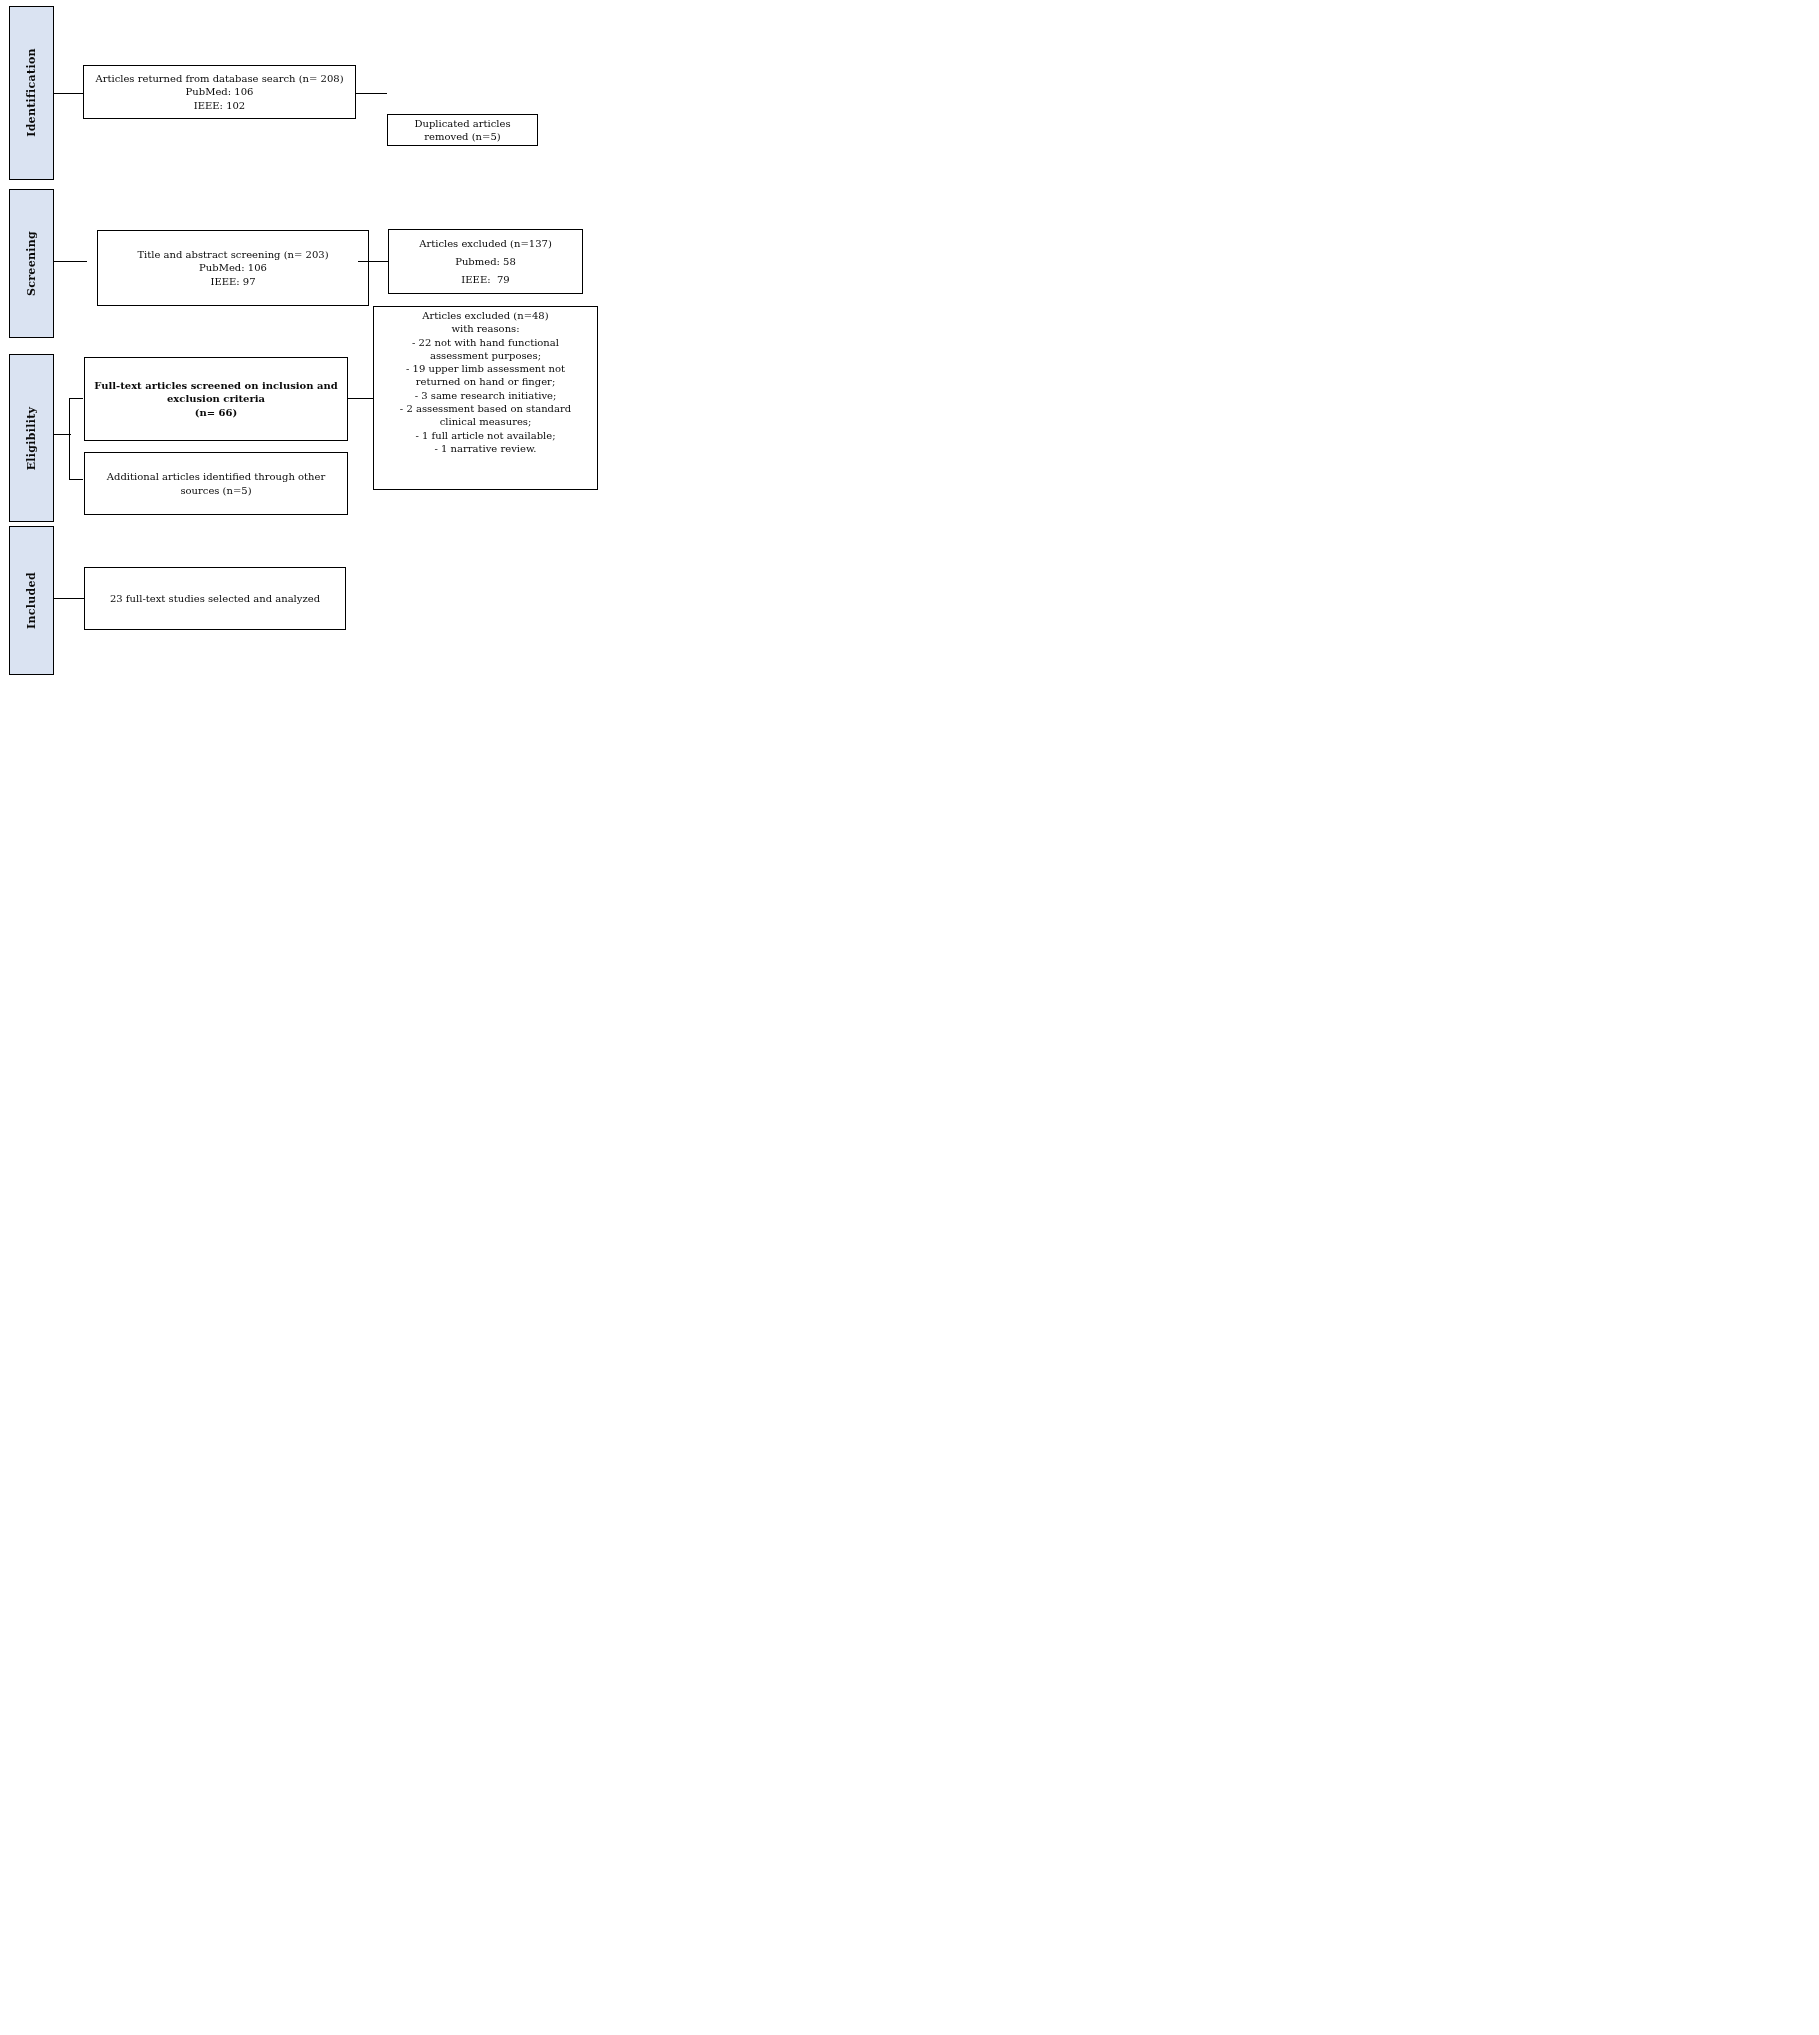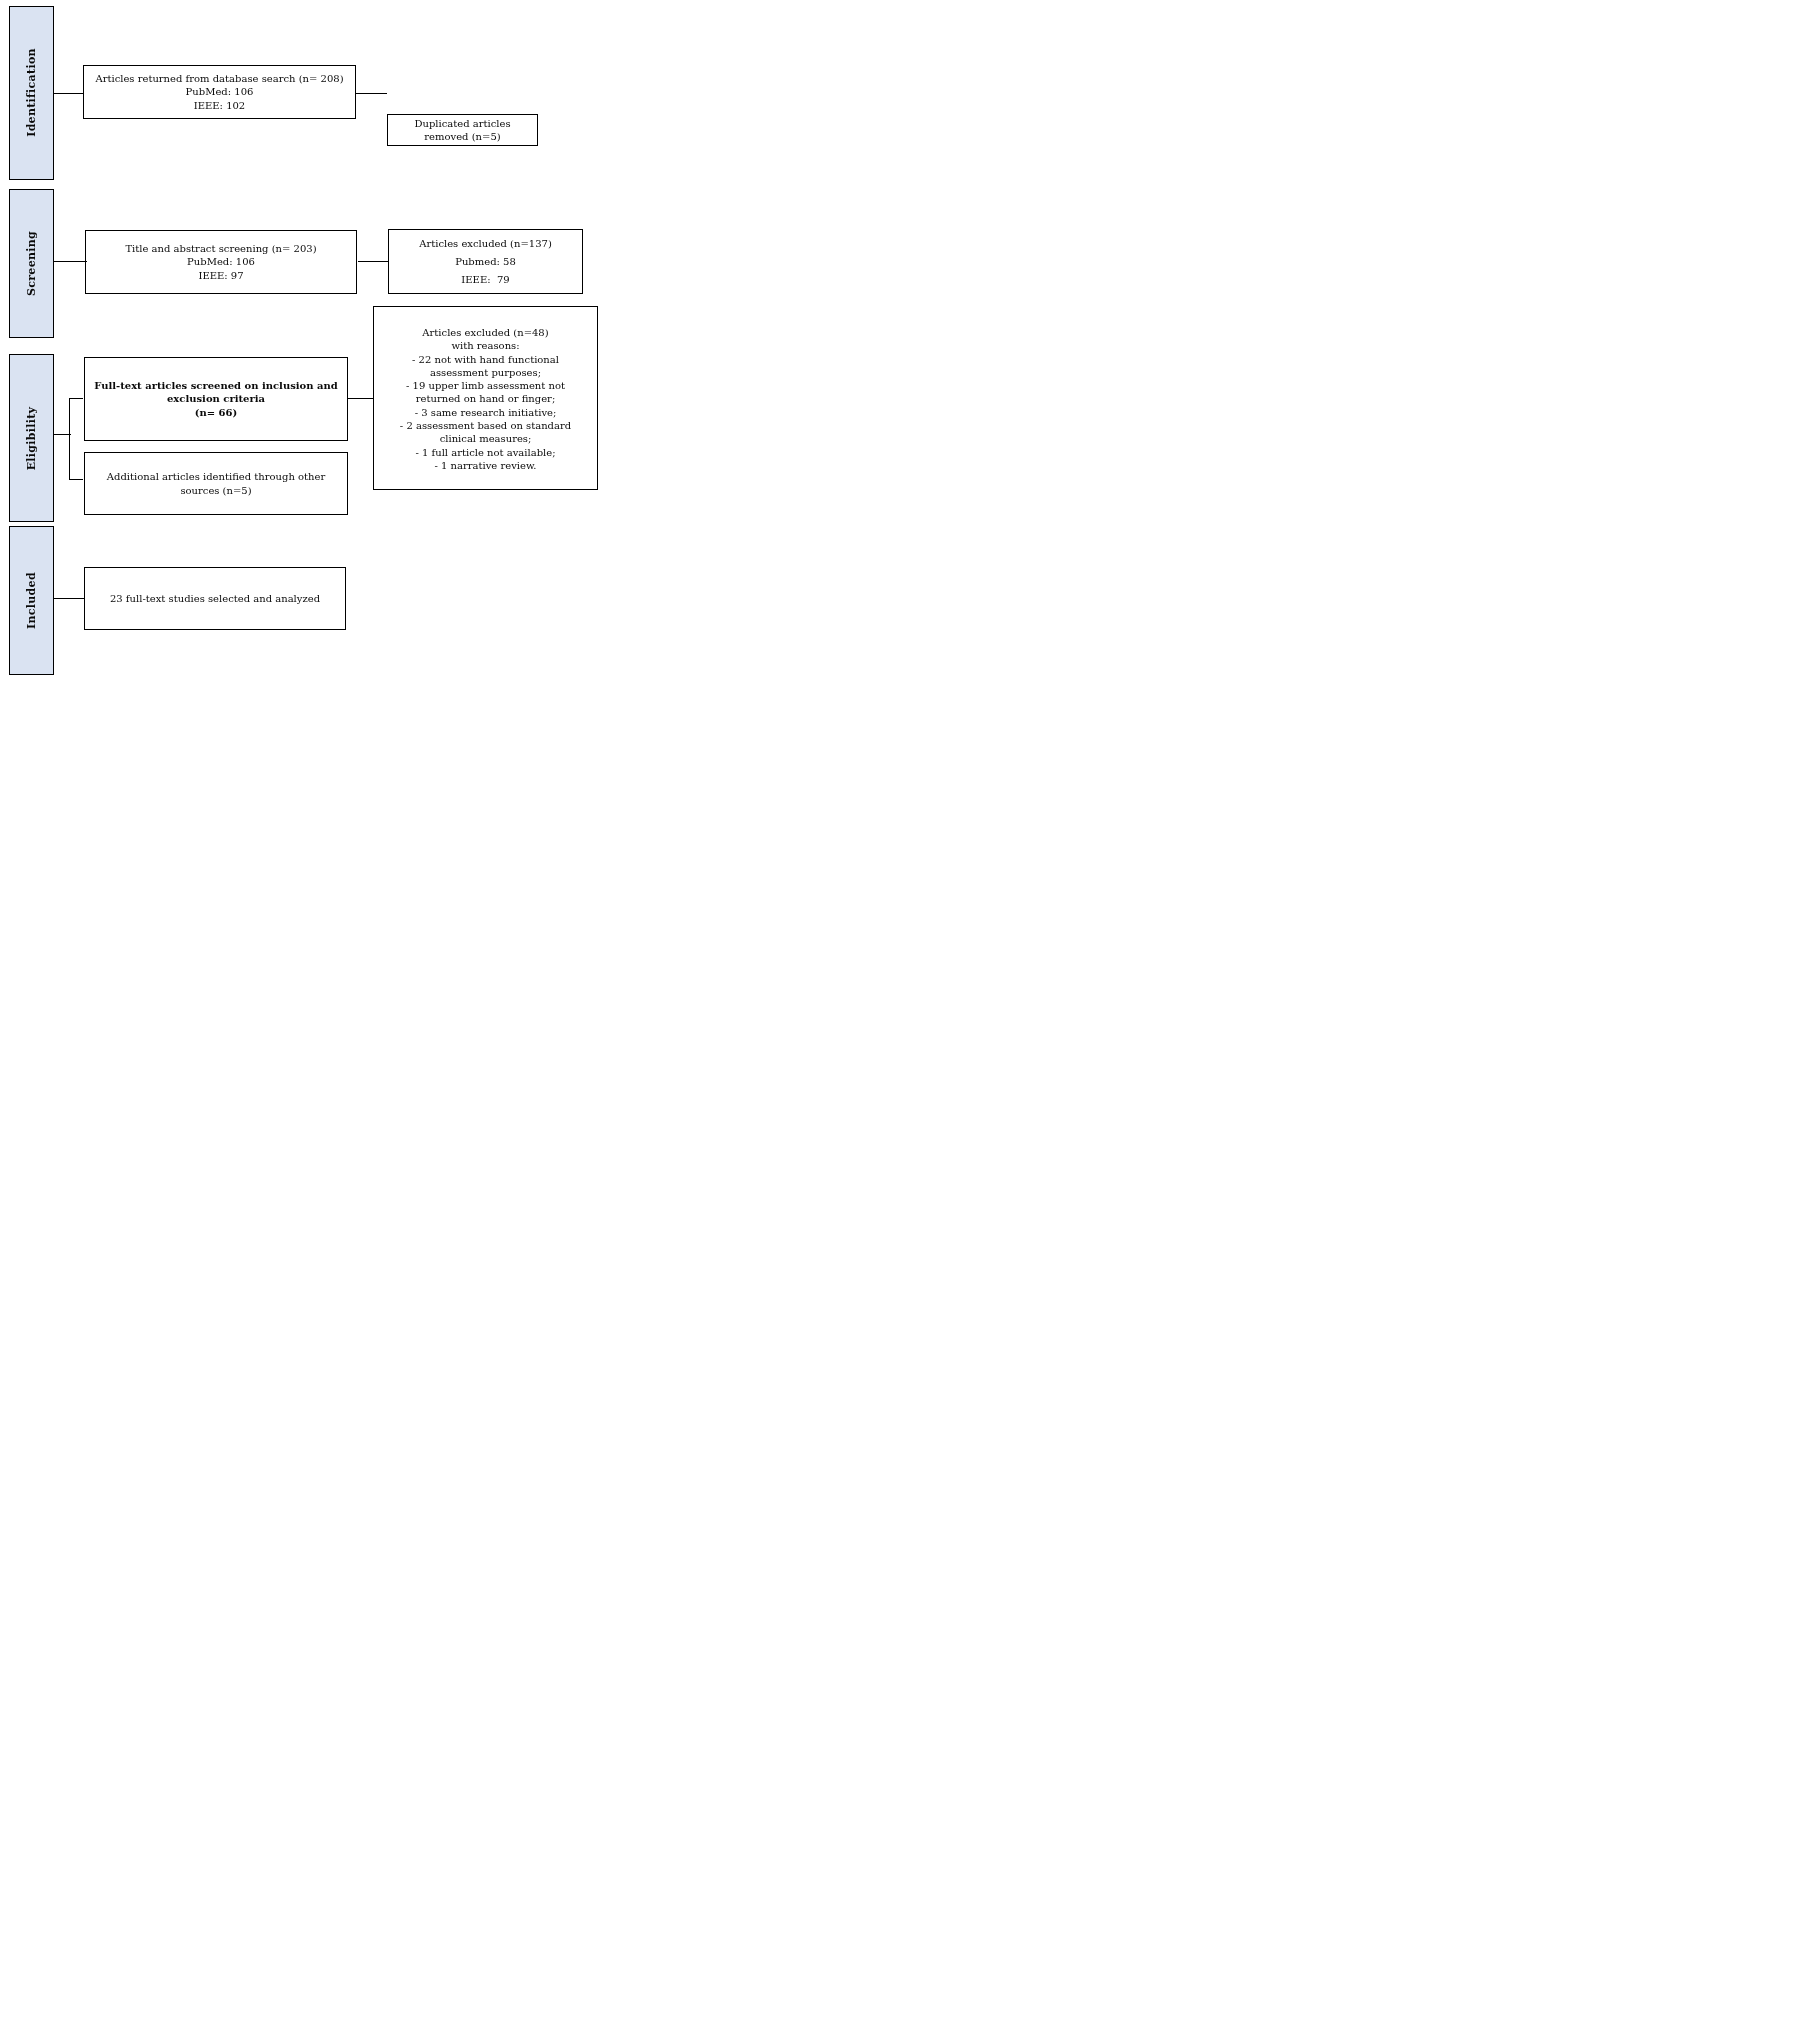--- a/index.html
+++ b/index.html
@@ -44,21 +44,21 @@
     text-align:center;
     font-size:10px;
     line-height:13.3px;
   }
   .fbox.b-med{border-width:1.4px;}
   .fbox.b-thick{border-width:1.7px;}
   .line{white-space:pre-wrap;}
   
   .spread .line{line-height:18px;}
   
-  .toppad{justify-content:flex-start;padding-top:19px;}
+  .toppad{justify-content:flex-start;padding-top:2px;}
   
   .conn{position:absolute;background:var(--border);}
   .conn.h{height:1.4px;}
   .conn.v{width:1.4px;}
 </style>
 </head>
 <body>
 
 <div class="canvas">
 
@@ -78,21 +78,21 @@
   <div class="fbox" style="left:83px;top:65px;width:273px;height:54px;">
     <div class="line">Articles returned from database search (n= 208)</div>
     <div class="line">PubMed: 106</div>
     <div class="line">IEEE: 102</div>
   </div>
   <div class="fbox" style="left:387px;top:77px;width:151px;height:32px;margin-top:37px;">
     <div class="line">Duplicated articles</div>
     <div class="line">removed (n=5)</div>
   </div>
 
-  <div class="fbox b-med" style="left:85px;top:230px;width:272px;height:64px;">
+  <div class="fbox b-med" style="left:97px;top:230px;width:272px;height:76px;">
     <div class="line">Title and abstract screening (n= 203)</div>
     <div class="line">PubMed: 106</div>
     <div class="line">IEEE: 97</div>
   </div>
   <div class="fbox b-thick spread" style="left:388px;top:229px;width:195px;height:65px;align-items:center;">
     <div class="line">Articles excluded (n=137)</div>
     <div class="line">Pubmed: 58</div>
     <div class="line">IEEE:  79</div>
   </div>
 

